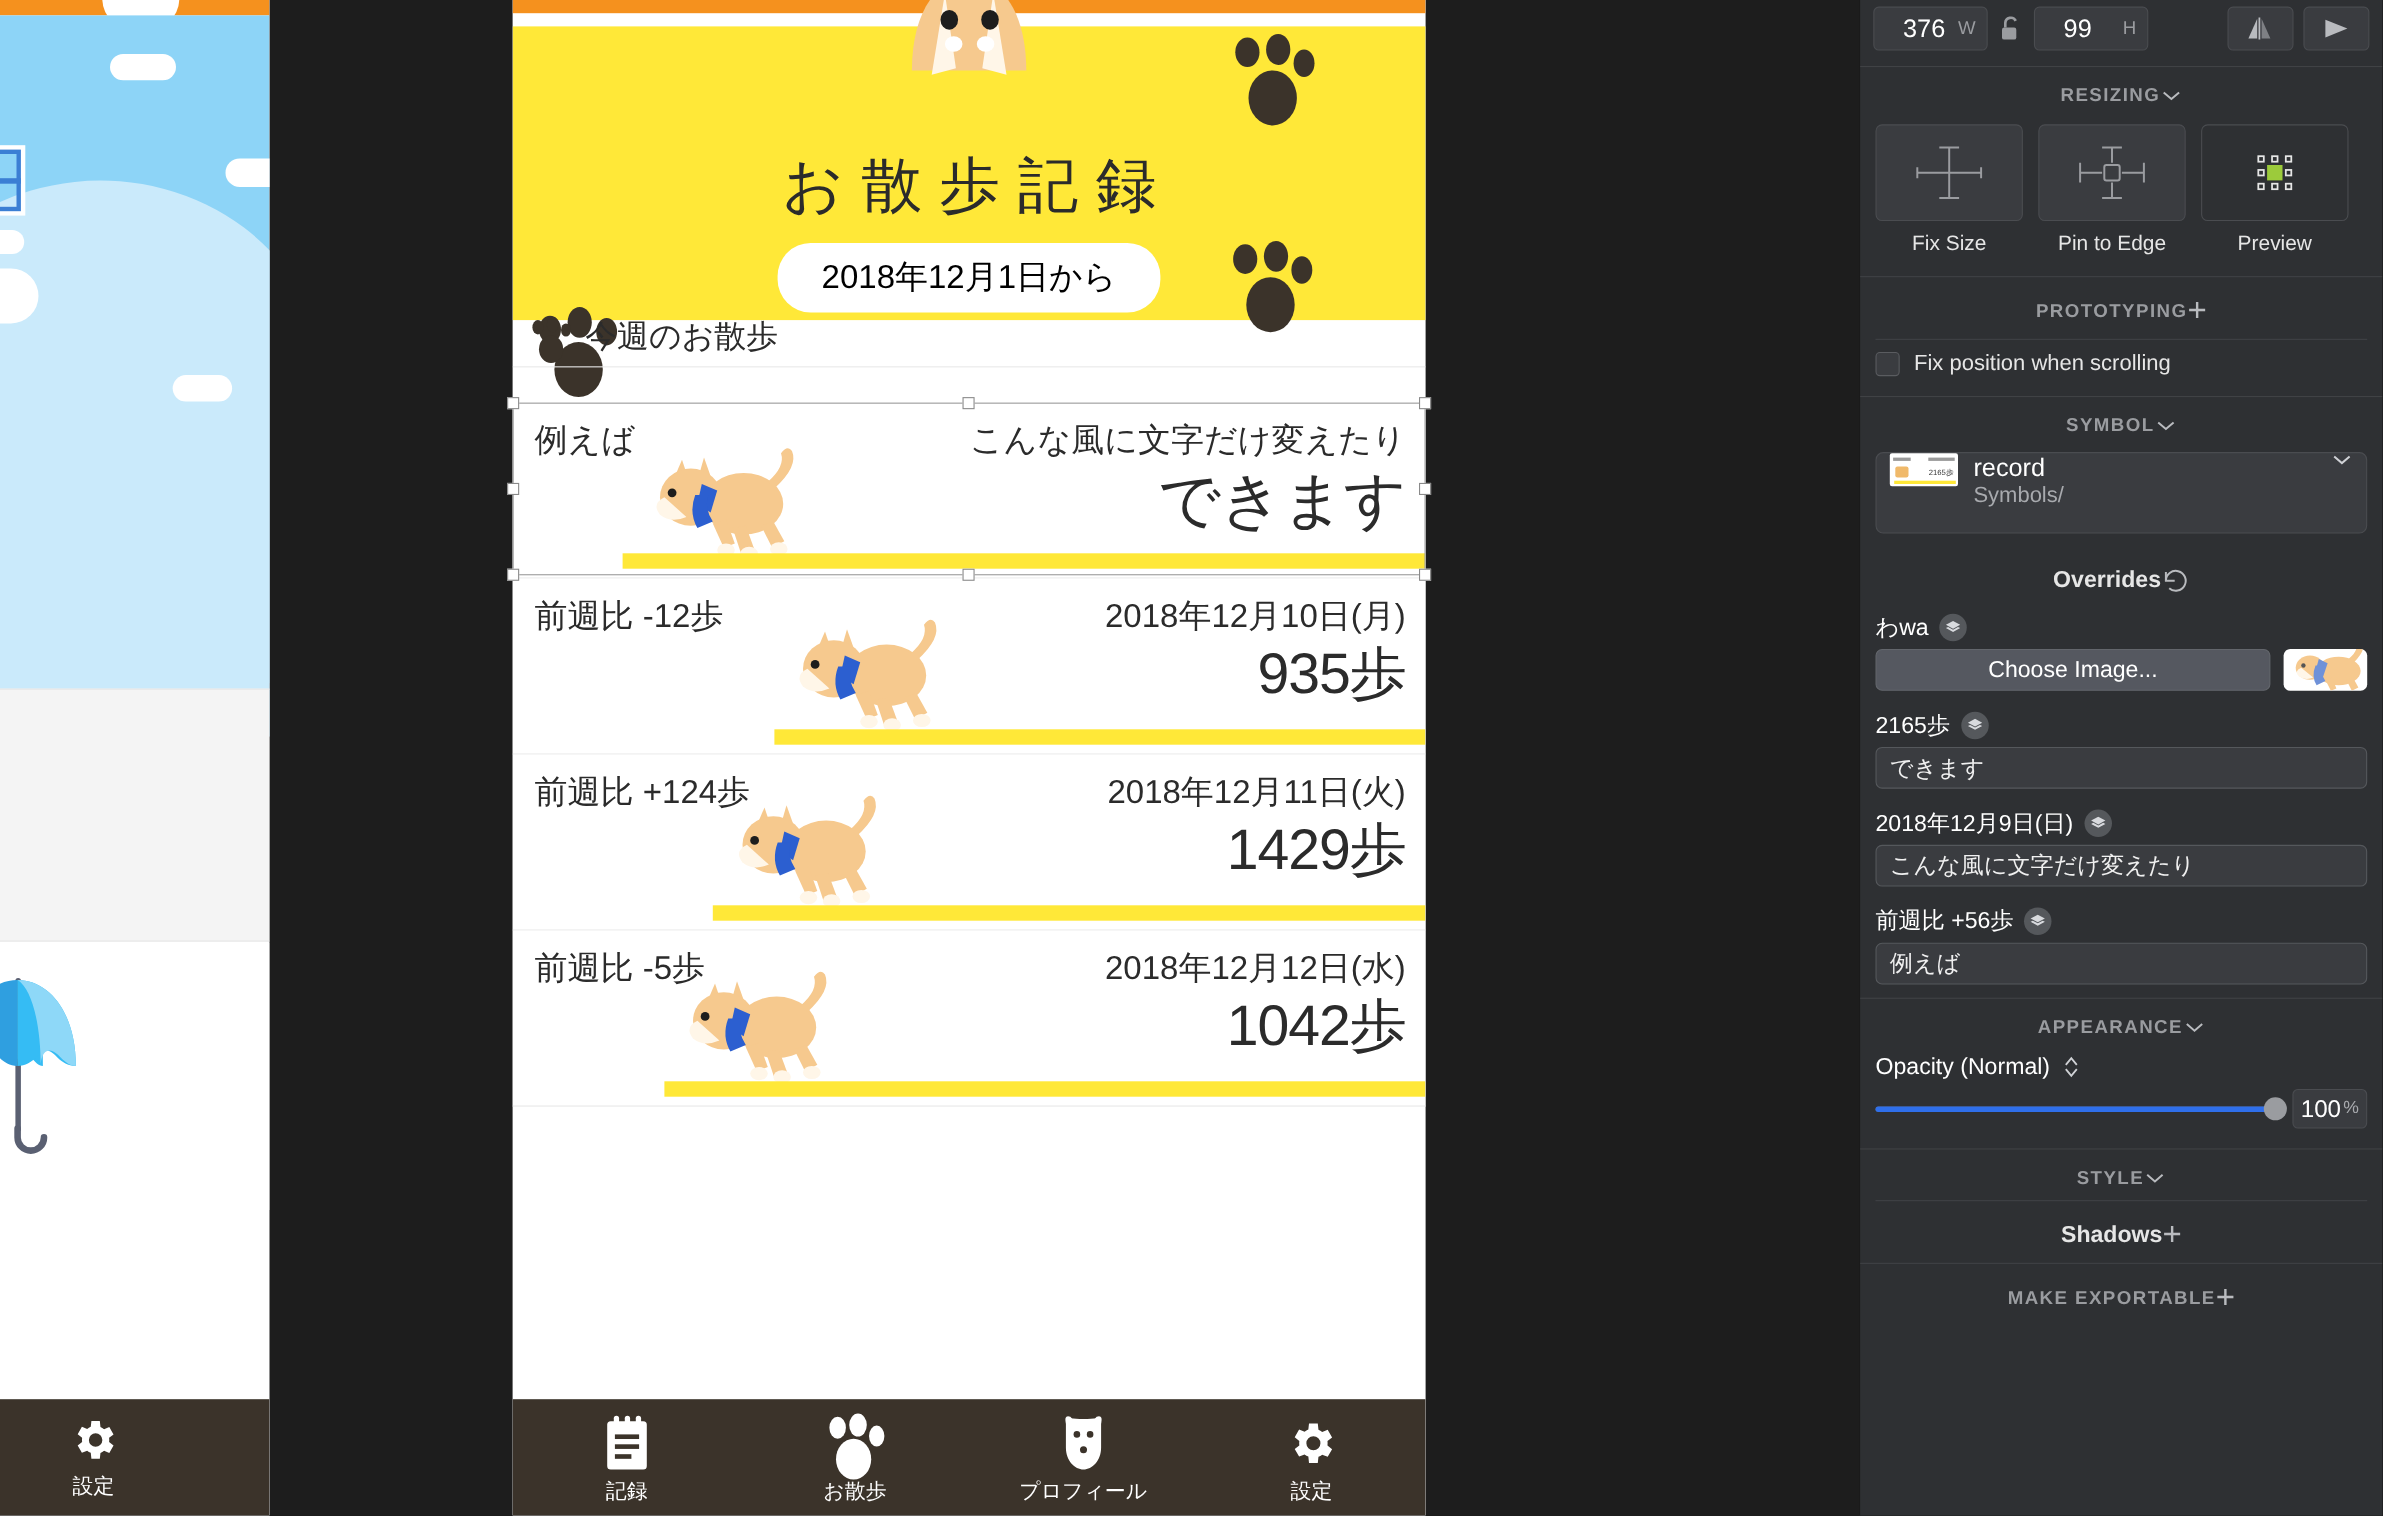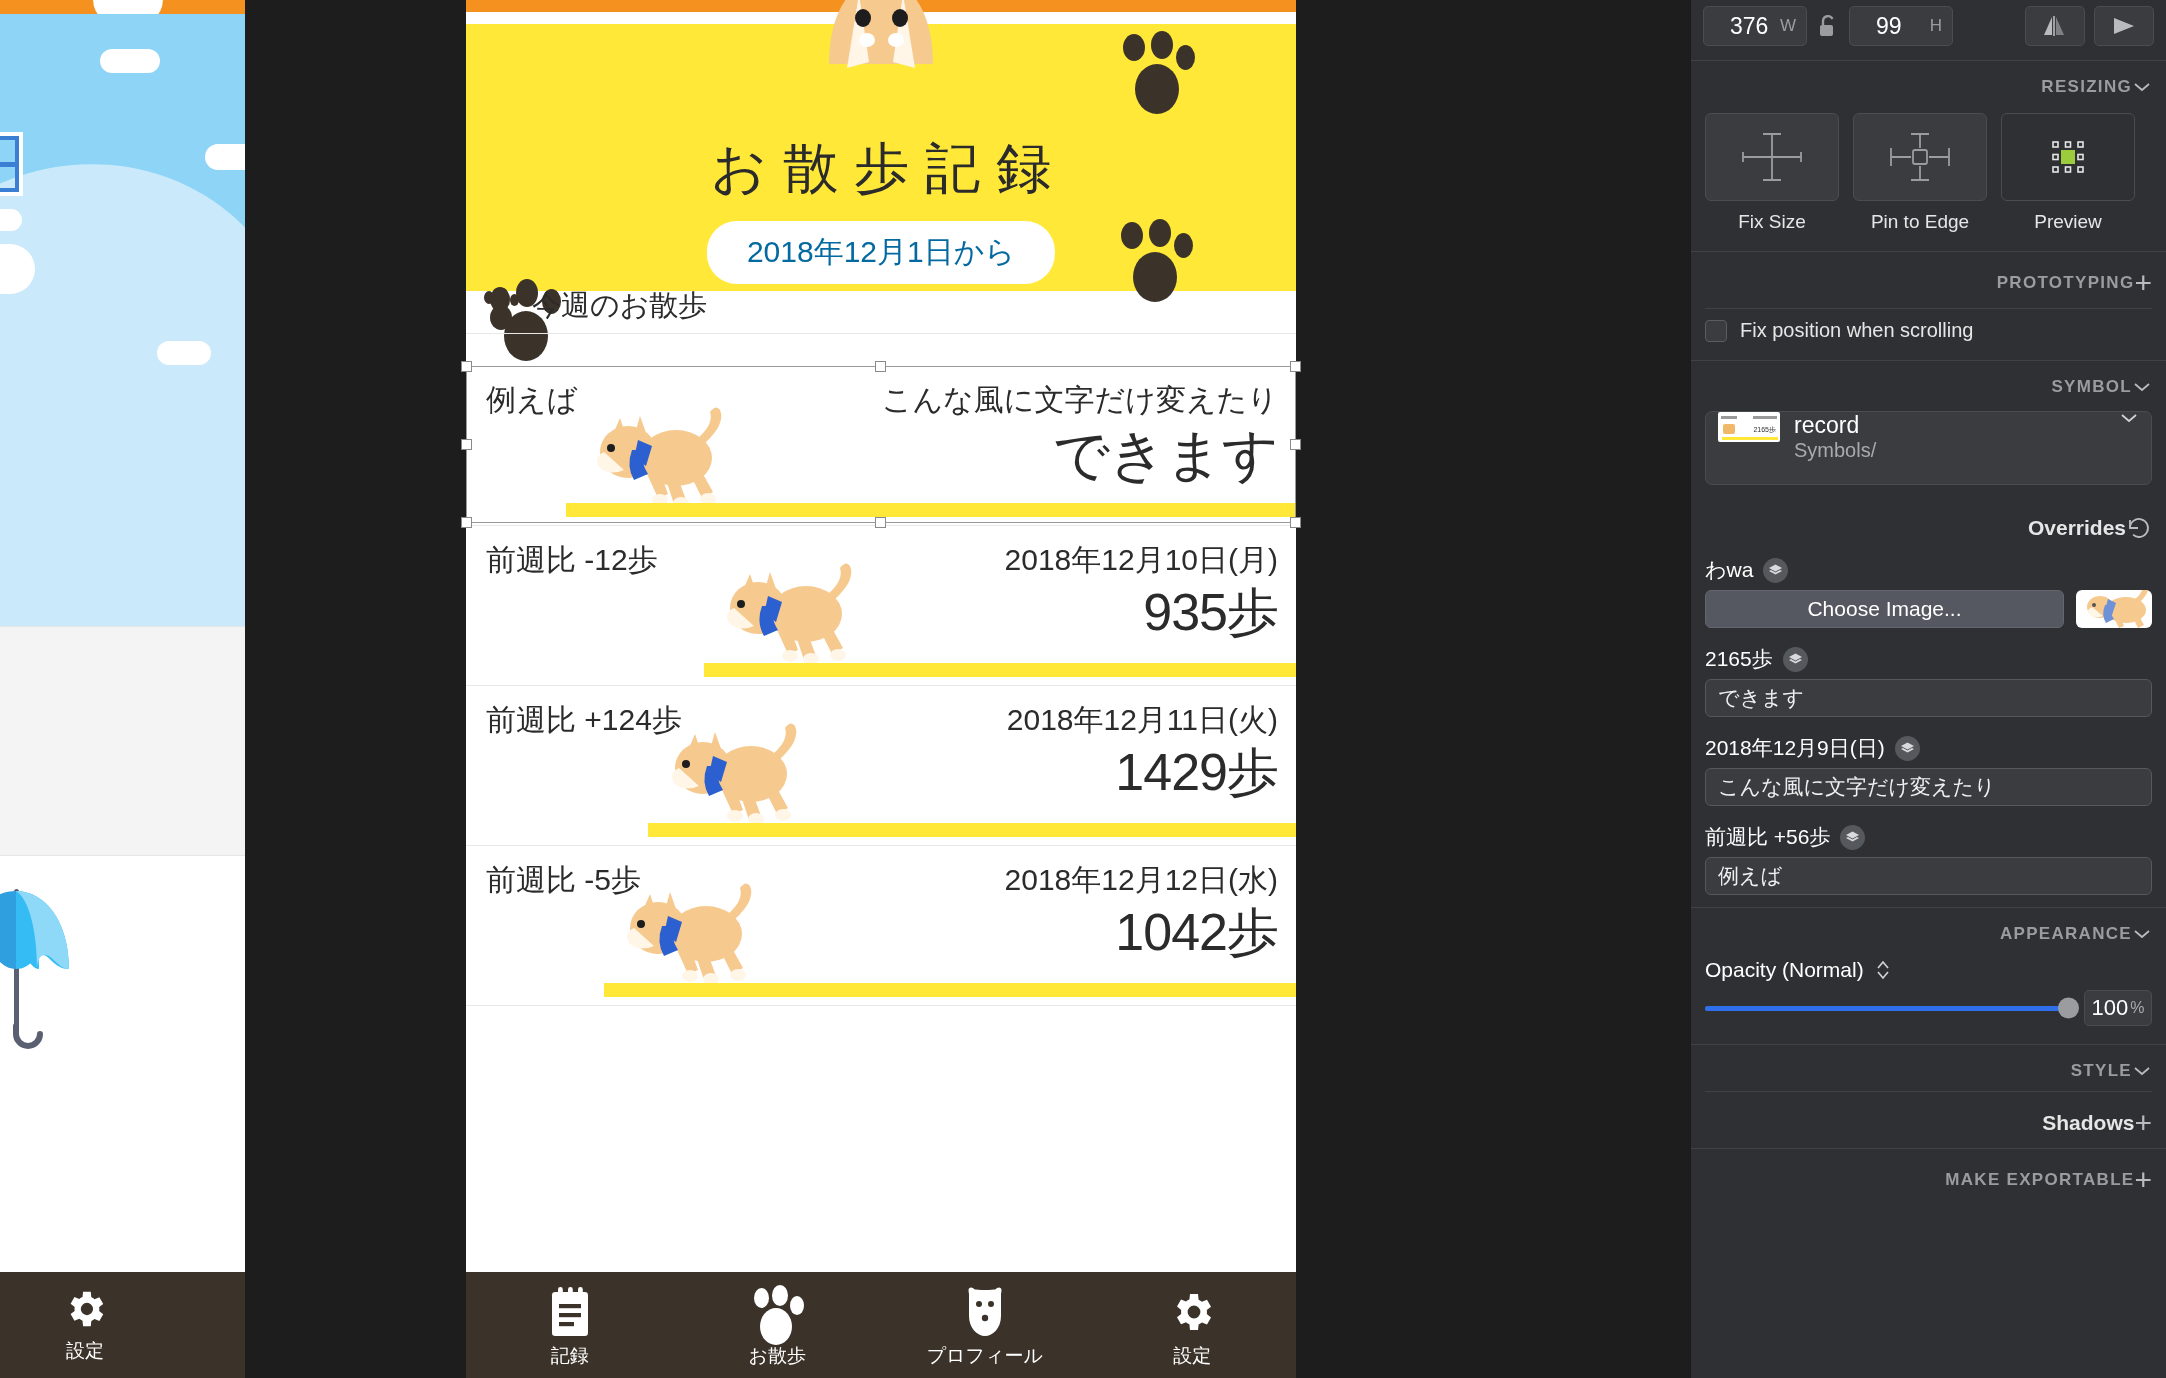--- a/index.html
+++ b/index.html
@@ -82,21 +82,21 @@
 
   .hero-title {
     position:absolute; left:0; top:108px; width:100%;
     text-align:center; font-size:55px; color:#2b2b2b;
     letter-spacing:16px; text-indent:16px;
     font-family:"DejaVu Sans","Liberation Sans",sans-serif;
   }
   .hero-pill {
     position:absolute; left:50%; top:197px; transform:translateX(-50%);
     background:#fff; border-radius:30px; padding:11px 40px;
-    font-size:30px; color:#0369a1; white-space:nowrap;
+    font-size:30px; color:#000000; white-space:nowrap;
   }
   .dog-head {
     position:absolute; left:50%; top:-52px; transform:translateX(-50%);
     width:140px; height:110px;
   }
 
   .section-head {
     position:absolute; left:0; top:319px; width:100%; height:55px;
     display:flex; align-items:center; gap:12px; padding-left:18px;
     border-bottom:1px solid #e8e8e8;
@@ -161,21 +161,21 @@
   .numfield .val { font-size:23px; color:#fff; }
   .numfield .unit { position:absolute; right:10px; font-size:17px; color:#9a9ca0; }
   .lockbtn { width:24px; height:28px; display:flex; align-items:center; justify-content:center; }
   .flipbtn {
     width:60px; height:40px; background:#3A3C40; border:1px solid #4a4c50;
     border-radius:5px; display:flex; align-items:center; justify-content:center;
   }
 
   
   .sec-head {
-    display:flex; align-items:center; justify-content:flex-end;
+    display:flex; align-items:center; justify-content:center;
     padding:16px 14px 10px 14px;
   }
   .sec-head .t {
     font-size:17px; letter-spacing:1.3px; color:#9a9ca0; font-weight:bold;
   }
   .sec-head .t.lightbold { color:#e6e6e6; font-weight:bold; letter-spacing:0; font-size:21px; }
   .chev { width:20px; height:12px; }
   .plus { font-size:30px; color:#b9bbbf; line-height:1; font-weight:300; }
 
   

